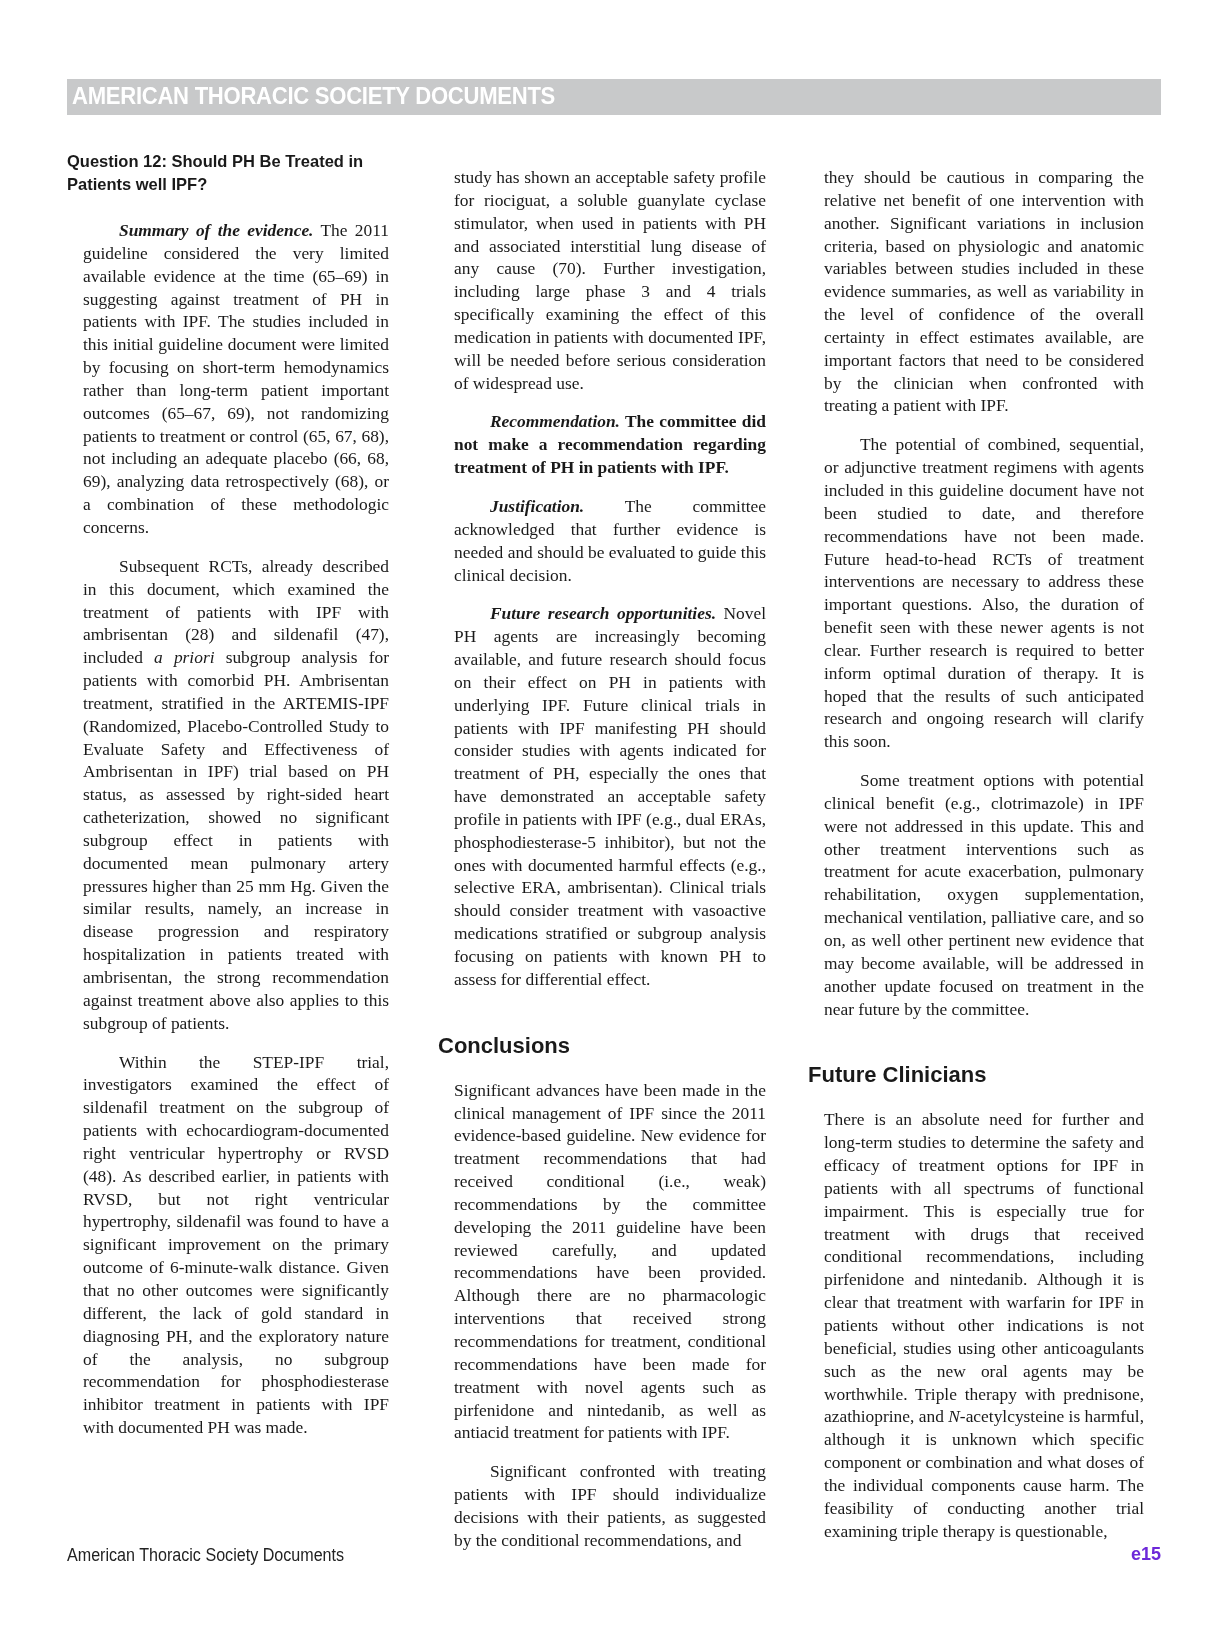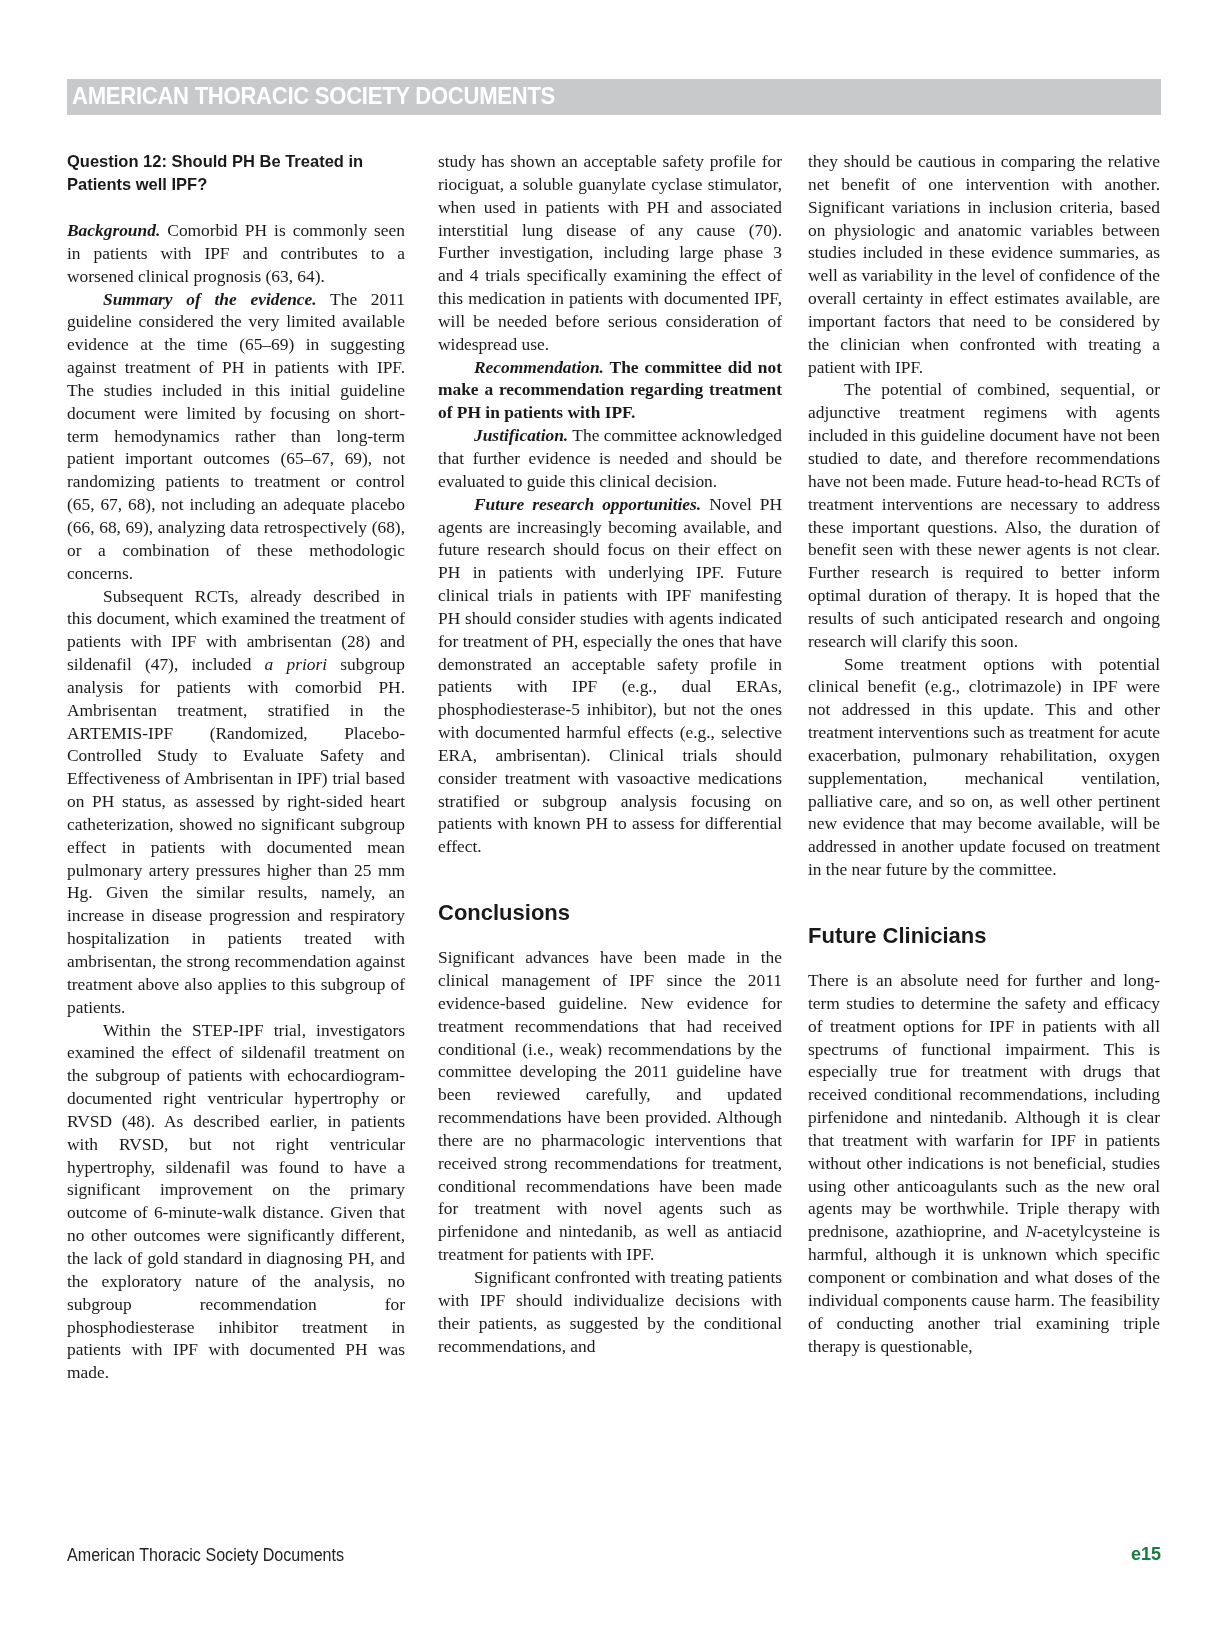--- a/index.html
+++ b/index.html
@@ -17,53 +17,52 @@
       font-weight: bold; font-size: 24px; color: #ffffff; letter-spacing: -0.3px;
       transform: scaleX(0.92); transform-origin: left center; white-space: nowrap;
     }
     .col {
       position: absolute; top: 150px;
       font-size: 17.4px; line-height: 22.85px; text-align: justify;
     }
     .col1 { left: 67px; width: 338px; }
     .col2 { left: 438px; width: 344px; }
     .col3 { left: 808px; width: 352px; }
-    .col p { margin: 0; text-indent: 36px; }
+    .col p { margin: 16px; text-indent: 36px; }
     .col p.noindent { text-indent: 0; }
     .q-title {
       font-family: "Liberation Sans", "DejaVu Sans", sans-serif; font-weight: bold;
       font-size: 16.5px; line-height: 23px; margin: 0 0 23px 0; text-align: left;
     }
     .sec-head {
       font-family: "Liberation Sans", "DejaVu Sans", sans-serif; font-weight: bold;
       font-size: 22px; line-height: 26px; margin: 42px 0 20px 0; text-align: left;
     }
     .lead { font-weight: bold; font-style: italic; }
     .bold { font-weight: bold; }
     .ital { font-style: italic; }
     .footer-left {
       position: absolute; left: 67px; top: 1545px;
       font-family: "Liberation Sans", "DejaVu Sans", sans-serif; font-size: 17.5px; color: #222;
       transform: scaleX(0.92); transform-origin: left center; white-space: nowrap;
     }
     .footer-right {
       position: absolute; right: 58px; top: 1544px;
-      font-family: "Liberation Sans", "DejaVu Sans", sans-serif; font-size: 18px; font-weight: bold; color: #15803d;
+      font-family: "Liberation Sans", "DejaVu Sans", sans-serif; font-size: 18px; font-weight: bold; color: #6d28d9;
     }
   </style>
 </head>
 <body>
 
 <div class="header-bar">
   <span>AMERICAN THORACIC SOCIETY DOCUMENTS</span>
 </div>
 
 <div class="col col1">
   <div class="q-title">Question 12: Should PH Be Treated in Patients well IPF?</div>
-  <p class="noindent"><span class="lead">Background.</span><span> Comorbid PH is commonly seen in patients with IPF and contributes to a worsened clinical prognosis (63, 64).</span></p>
   <p><span class="lead">Summary of the evidence.</span><span> The 2011 guideline considered the very limited available evidence at the time (65–69) in suggesting against treatment of PH in patients with IPF. The studies included in this initial guideline document were limited by focusing on short-term hemodynamics rather than long-term patient important outcomes (65–67, 69), not randomizing patients to treatment or control (65, 67, 68), not including an adequate placebo (66, 68, 69), analyzing data retrospectively (68), or a combination of these methodologic concerns.</span></p>
   <p><span>Subsequent RCTs, already described in this document, which examined the treatment of patients with IPF with ambrisentan (28) and sildenafil (47), included </span><span class="ital">a priori</span><span> subgroup analysis for patients with comorbid PH. Ambrisentan treatment, stratified in the ARTEMIS-IPF (Randomized, Placebo-Controlled Study to Evaluate Safety and Effectiveness of Ambrisentan in IPF) trial based on PH status, as assessed by right-sided heart catheterization, showed no significant subgroup effect in patients with documented mean pulmonary artery pressures higher than 25 mm Hg. Given the similar results, namely, an increase in disease progression and respiratory hospitalization in patients treated with ambrisentan, the strong recommendation against treatment above also applies to this subgroup of patients.</span></p>
   <p>Within the STEP-IPF trial, investigators examined the effect of sildenafil treatment on the subgroup of patients with echocardiogram-documented right ventricular hypertrophy or RVSD (48). As described earlier, in patients with RVSD, but not right ventricular hypertrophy, sildenafil was found to have a significant improvement on the primary outcome of 6-minute-walk distance. Given that no other outcomes were significantly different, the lack of gold standard in diagnosing PH, and the exploratory nature of the analysis, no subgroup recommendation for phosphodiesterase inhibitor treatment in patients with IPF with documented PH was made.</p>
 </div>
 
 <div class="col col2">
   <p class="noindent">study has shown an acceptable safety profile for riociguat, a soluble guanylate cyclase stimulator, when used in patients with PH and associated interstitial lung disease of any cause (70). Further investigation, including large phase 3 and 4 trials specifically examining the effect of this medication in patients with documented IPF, will be needed before serious consideration of widespread use.</p>
   <p><span class="lead">Recommendation.</span><span class="bold"> The committee did not make a recommendation regarding treatment of PH in patients with IPF.</span></p>
   <p><span class="lead">Justification.</span><span> The committee acknowledged that further evidence is needed and should be evaluated to guide this clinical decision.</span></p>
   <p><span class="lead">Future research opportunities.</span><span> Novel PH agents are increasingly becoming available, and future research should focus on their effect on PH in patients with underlying IPF. Future clinical trials in patients with IPF manifesting PH should consider studies with agents indicated for treatment of PH, especially the ones that have demonstrated an acceptable safety profile in patients with IPF (e.g., dual ERAs, phosphodiesterase-5 inhibitor), but not the ones with documented harmful effects (e.g., selective ERA, ambrisentan). Clinical trials should consider treatment with vasoactive medications stratified or subgroup analysis focusing on patients with known PH to assess for differential effect.</span></p>

